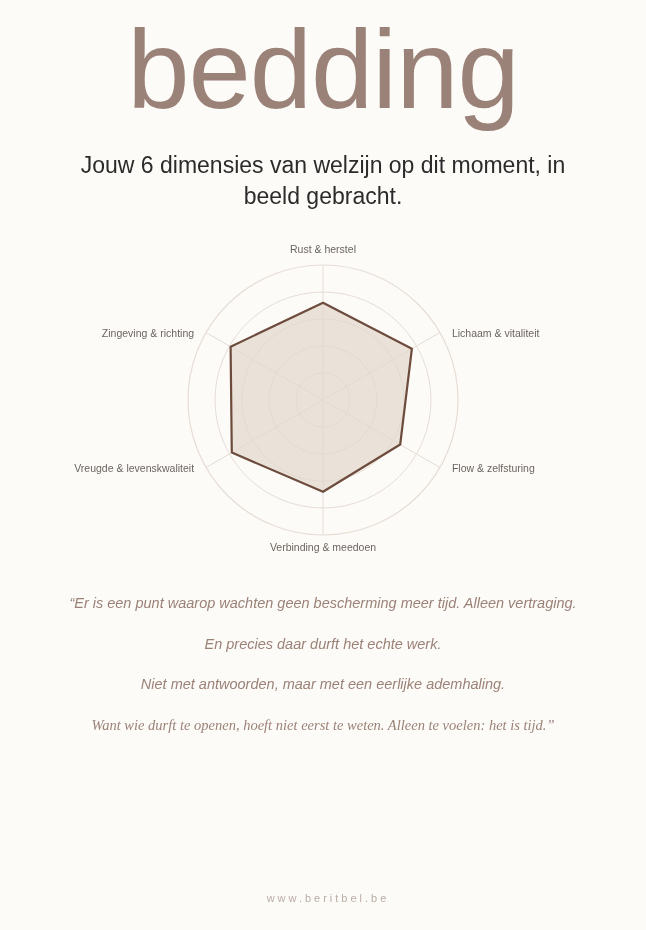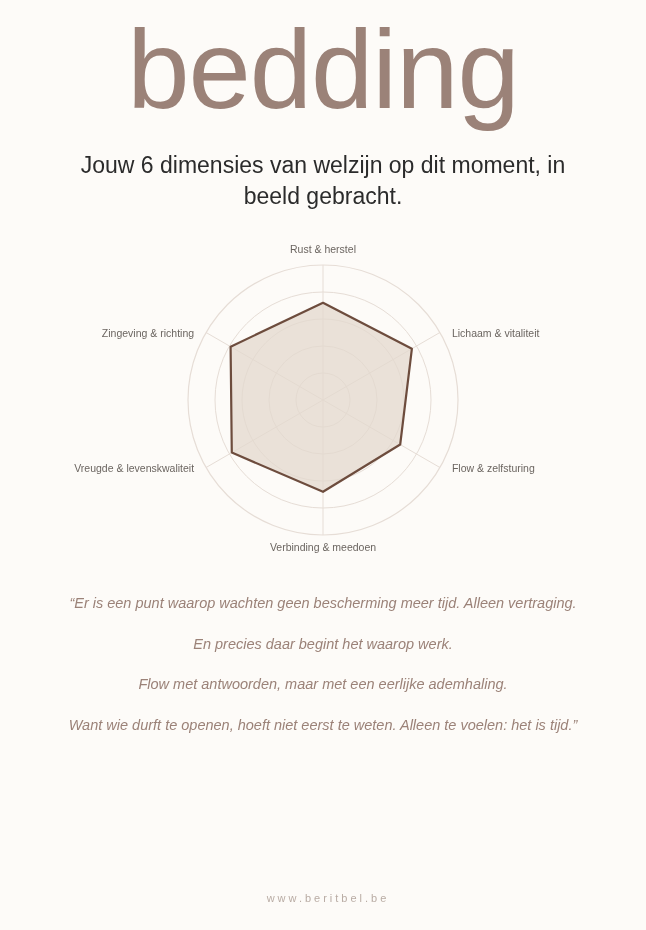--- a/index.html
+++ b/index.html
@@ -61,21 +61,21 @@
     text-align: center;
     font-style: italic;
     color: #9b8278;
     font-size: 14.5px;
     line-height: 1.55;
     padding: 0 46px;
   }
   .quote p {
     margin: 0 0 18px 0;
   }
-  .quote p:last-child { margin-bottom: 0; }
+  .quote p:last-child { margin-bottom: 0; font-family: Liberation Serif, serif; }
   .footer {
     position: absolute;
     bottom: 26px;
     left: 5px;
     width: 100%;
     text-align: center;
     font-size: 11px;
     letter-spacing: 3px;
     color: #b9aca4;
     margin-top: 8px;
@@ -108,19 +108,19 @@
         <text x="408.9134295108992" y="108.50000000000001" text-anchor="start" class="axis-label">Lichaam &amp; vitaliteit</text>
         <text x="408.9134295108992" y="243.5" text-anchor="start" class="axis-label">Flow &amp; zelfsturing</text>
         <text x="280" y="323" text-anchor="middle" class="axis-label">Verbinding &amp; meedoen</text>
         <text x="151.08657048910078" y="243.5" text-anchor="end" class="axis-label">Vreugde &amp; levenskwaliteit</text>
         <text x="151.08657048910078" y="108.49999999999999" text-anchor="end" class="axis-label">Zingeving &amp; richting</text>
       </svg>
   </div>
 
   <div class="quote">
     <p>“Er is een punt waarop wachten geen bescherming meer tijd. Alleen vertraging.</p>
-    <p>En precies daar begint het waarop werk.</p>
-    <p>Flow met antwoorden, maar met een eerlijke ademhaling.</p>
+    <p>En precies daar durft het echte werk.</p>
+    <p>Niet met antwoorden, maar met een eerlijke ademhaling.</p>
     <p>Want wie durft te openen, hoeft niet eerst te weten. Alleen te voelen: het is tijd.”</p>
   </div>
 
   <div class="footer">www.beritbel.be</div>
 </div>
 
 </body></html>

